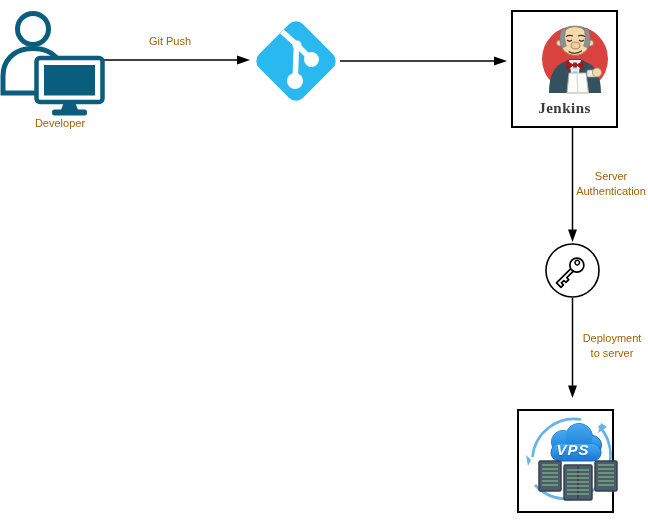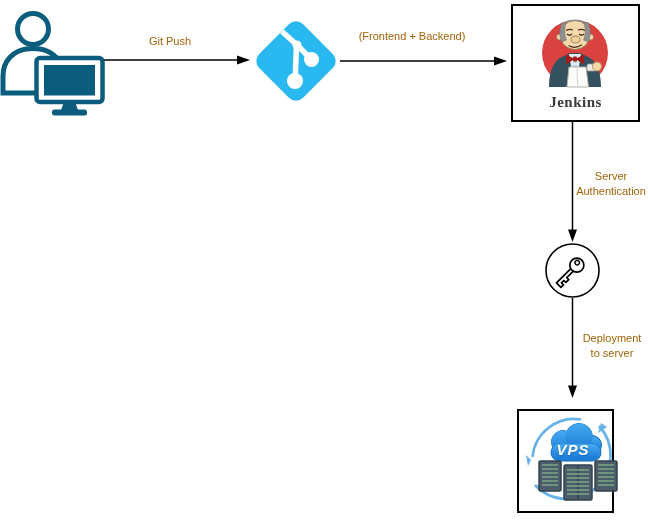--- a/index.html
+++ b/index.html
@@ -52,38 +52,38 @@
   </svg>
 
   <svg class="abs" style="left:0;top:10px;" width="110" height="106" viewBox="0 0 110 106">
     <circle cx="33" cy="19" r="15.5" fill="#fff" stroke="#0b5d7d" stroke-width="5"></circle>
     <path d="M 3,83 L 3,66 C 3,50 14,41 26,39 C 31,38.4 35,38.4 40,39 C 52,41 63,50 63,66 L 63,83 Z" fill="#fff" stroke="#0b5d7d" stroke-width="5"></path>
     <rect x="36.5" y="48" width="66" height="44" rx="3.5" fill="#fff" stroke="#0b5d7d" stroke-width="4.5"></rect>
     <rect x="44" y="55" width="51" height="30.5" fill="#0b5d7d"></rect>
     <polygon points="64,92 75,92 78,100 61,100" fill="#0b5d7d"></polygon>
     <rect x="52" y="99.5" width="35" height="6" rx="2.5" fill="#0b5d7d"></rect>
   </svg>
+  <div class="label" style="left:10px;top:116px;width:100px;">Developer</div>
 
   <div class="label" style="left:118px;top:34px;width:104px;">Git Push</div>
 
   <svg class="abs" style="left:246px;top:11px;" width="100" height="100" viewBox="0 0 100 100">
     <rect x="19" y="19" width="62" height="62" rx="10" transform="rotate(45 50 50)" fill="#29b8f0"></rect>
     <line x1="36" y1="20.5" x2="51" y2="34" stroke="#fff" stroke-width="5.5"></line>
     <line x1="51" y1="34" x2="64" y2="47" stroke="#fff" stroke-width="5.5"></line>
     <line x1="50.5" y1="34" x2="49.2" y2="68" stroke="#fff" stroke-width="5.5"></line>
     <circle cx="65.5" cy="48.5" r="7.5" fill="#fff"></circle>
     <circle cx="49" cy="70" r="8" fill="#fff"></circle>
     <circle cx="51" cy="34" r="4.5" fill="#fff"></circle>
   </svg>
 
   <div class="label" style="left:350px;top:29px;width:124px;">
-    <div>(Frontend + Backend)</div>
-  </div>
-
-  <div class="node-box" style="left:511px;top:4px;width:129px;height:118px;padding-left:36px;">
+  </div>
+
+  <div class="node-box" style="left:511px;top:10px;width:107px;height:118px;padding-left:36px;">
     <svg class="abs" style="left:20px;top:3px;" width="84" height="84" viewBox="0 0 84 84">
       <circle cx="42" cy="44" r="33" fill="#d9423f"></circle>
 
       <path d="M 16,78 C 16,60 22,50 31,47 L 37,44 L 47,44 L 53,47 C 62,50 68,60 68,78 Z" fill="#33515f"></path>
       <path d="M 36,45 L 40,50 L 35,60" fill="none" stroke="#24414e" stroke-width="1.2"></path>
       <path d="M 48,45 L 44,50 L 49,60" fill="none" stroke="#24414e" stroke-width="1.2"></path>
 
       <polygon points="36,45 48,45 45,64 39,64" fill="#e3ecf4"></polygon>
       <line x1="40" y1="53" x2="44" y2="53" stroke="#9fc3de" stroke-width="1.2"></line>
       <line x1="40" y1="57" x2="44" y2="57" stroke="#9fc3de" stroke-width="1.2"></line>

